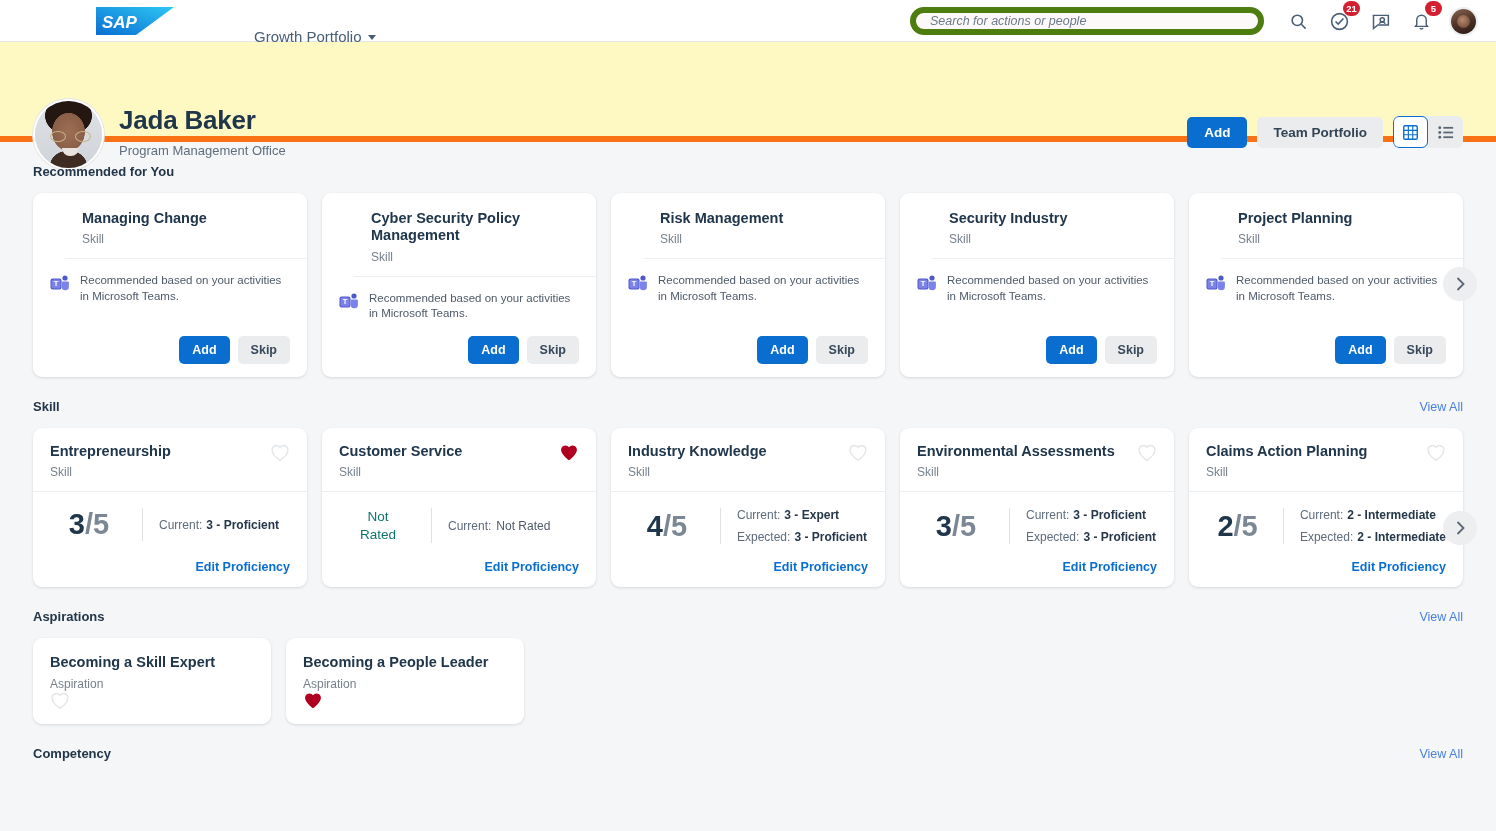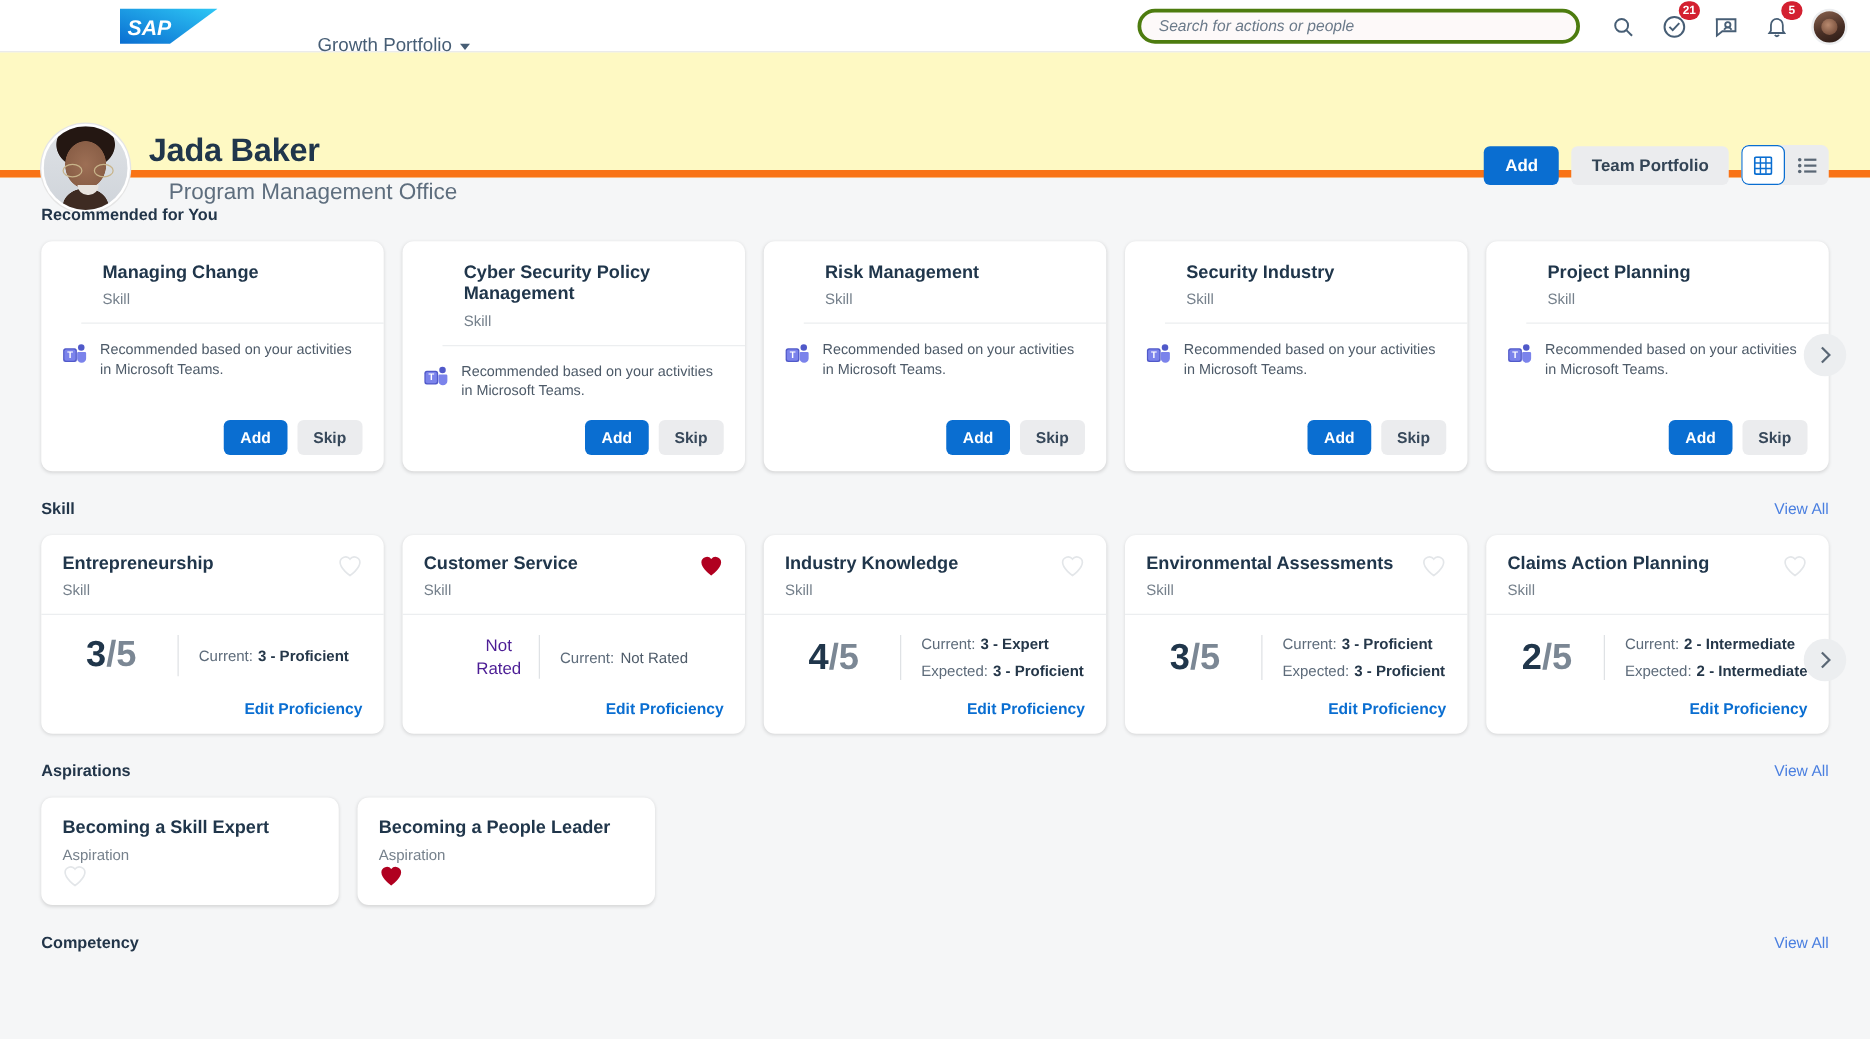--- a/index.html
+++ b/index.html
@@ -34,21 +34,21 @@
     border-right: 4.5px solid transparent;
     border-top: 5px solid #475e75;
     display: inline-block; margin-top: 2px;
   }
   .search-wrap {
     position: absolute; left: 910px; top: 7px;
     width: 354px; height: 28px;
   }
   .search-input {
     width: 100%; height: 100%;
-    border: 3px solid #4d7c0f; border-radius: 14px;
+    border: 6px solid #4d7c0f; border-radius: 14px;
     background: #fdf9f9;
     padding: 0 14px; font-size: 12.5px;
     font-style: italic; color: #5a6b7d;
     font-family: "Liberation Sans", sans-serif;
     outline: none;
   }
   .search-input::placeholder { color: #6b7a8a; font-style: italic; }
 
   .nav-icons {
     position: absolute; right: 20px; top: 0;
@@ -114,21 +114,21 @@
     position:absolute; left:27px; top:47px; width:17px; height:8px;
     border-radius: 0 0 9px 9px; background:#e8e3de;
   }
   .profile-name {
     position: absolute; left: 119px; top: 63px;
     font-size: 26px; font-weight: bold; color: #20364b;
     letter-spacing: -0.2px;
   }
   .profile-role {
     position: absolute; left: 119px; top: 101px;
-    font-size: 18px; color: #5e6e7e; margin-left: 16px;
+    font-size: 13px; color: #5e6e7e;
   }
   .header-actions {
     position: absolute; right: 33px; top: 74px;
     display: flex; align-items: center; gap: 10px;
   }
   .btn-add {
     background: #0a6ed1; color: #fff;
     border: none; border-radius: 5px;
     font-size: 13.5px; font-weight: bold;
     padding: 8px 17px; cursor: pointer;
@@ -211,22 +211,22 @@
   .heart { width: 20px; height: 19px; cursor: pointer; flex-shrink: 0; }
   .sk-body { padding: 16px 17px 13px 17px; flex: 1; display: flex; flex-direction: column; }
   .prof-row { display: flex; align-items: stretch; }
   .score {
     width: 92px; display: flex; align-items: center; justify-content: center;
     font-size: 29px; font-weight: bold; color: #20364b;
     padding-right: 14px;
   }
   .score .den { color: #7b8794; font-weight: bold; }
   .score.notrated {
-    font-size: 13.5px; color: #4c1d95; font-weight: normal;
-    line-height: 1.3; text-align: center; justify-content: flex-end;
+    font-size: 13.5px; color: #0f766e; font-weight: normal;
+    line-height: 1.3; text-align: center;
   }
   .prof-divider { width: 1px; background: #dfe2e5; }
   .prof-detail { padding-left: 16px; display: flex; flex-direction: column; justify-content: center; gap: 8px; }
   .prof-line { font-size: 12px; color: #5d6b7a; white-space: nowrap; }
   .prof-line b { color: #253749; font-weight: bold; margin-left: 4px; }
   .edit-prof {
     margin-top: auto; padding-top: 16px;
     text-align: right; font-size: 12.5px;
     color: #0a6ed1; font-weight: bold; cursor: pointer;
   }

